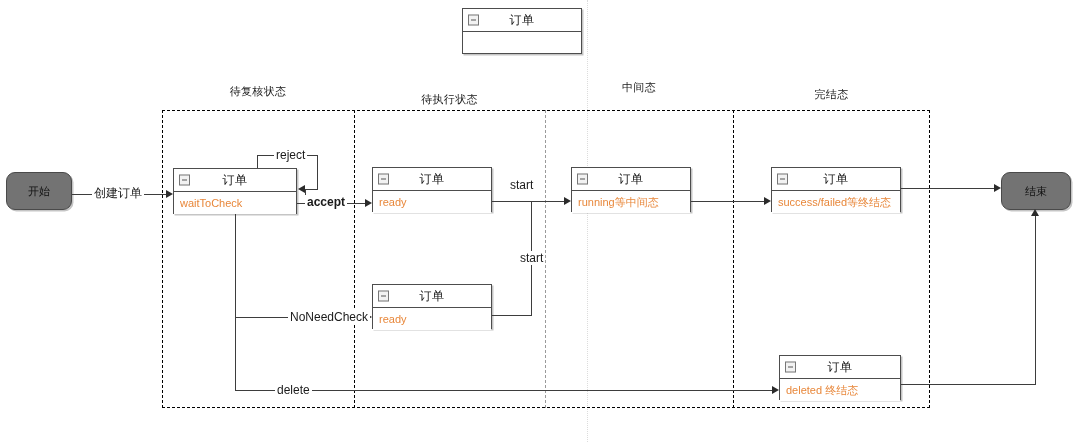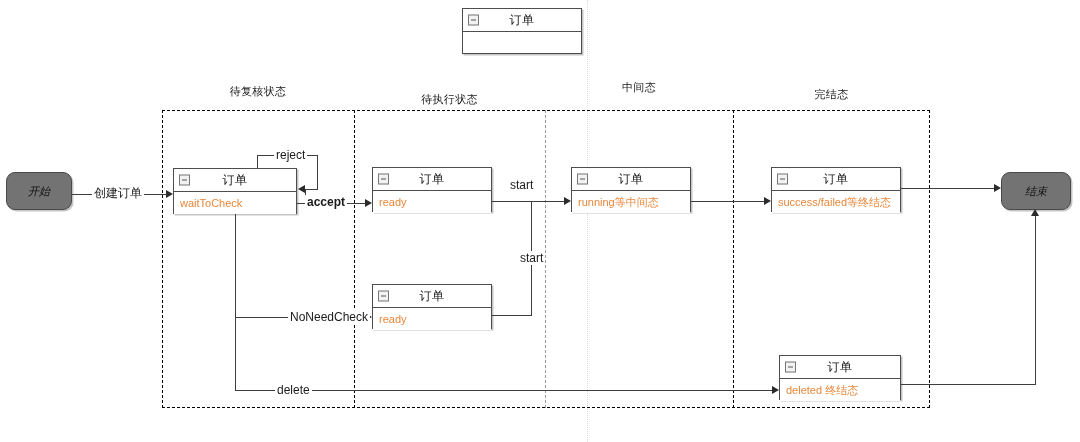--- a/index.html
+++ b/index.html
@@ -24,21 +24,21 @@
               width:9px;height:9px;border:1px solid #777;background:#f2f2f2;
               display:flex;align-items:center;justify-content:center;}
   .uml .minus i{display:block;width:5px;height:1px;background:#555;}
   .uml .body{height:22px;display:flex;align-items:center;padding-left:6px;background:#ffffff;}
   .uml .body span{font-size:11px;color:#e8873a;white-space:nowrap;}
 
   
   .term{position:absolute;box-sizing:border-box;background:#737373;
         border:1px solid #4a4a4a;border-radius:9px;
         display:flex;align-items:center;justify-content:center;
-        box-shadow:1.5px 1.5px 0 rgba(150,150,150,.55);font-style:italic;}
+        box-shadow:1.5px 1.5px 0 rgba(150,150,150,.55);}
   .term span{font-size:11px;color:#111111;}
 
   
   .ln{position:absolute;background:#3d3d3d;}
   .ln.h{height:1px;}
   .ln.v{width:1px;}
   .arw{position:absolute;width:0;height:0;}
   .arw.r{border-top:4px solid transparent;border-bottom:4px solid transparent;border-left:7px solid #2b2b2b;}
   .arw.l{border-top:4px solid transparent;border-bottom:4px solid transparent;border-right:7px solid #2b2b2b;}
   .arw.u{border-left:4px solid transparent;border-right:4px solid transparent;border-bottom:7px solid #2b2b2b;}

